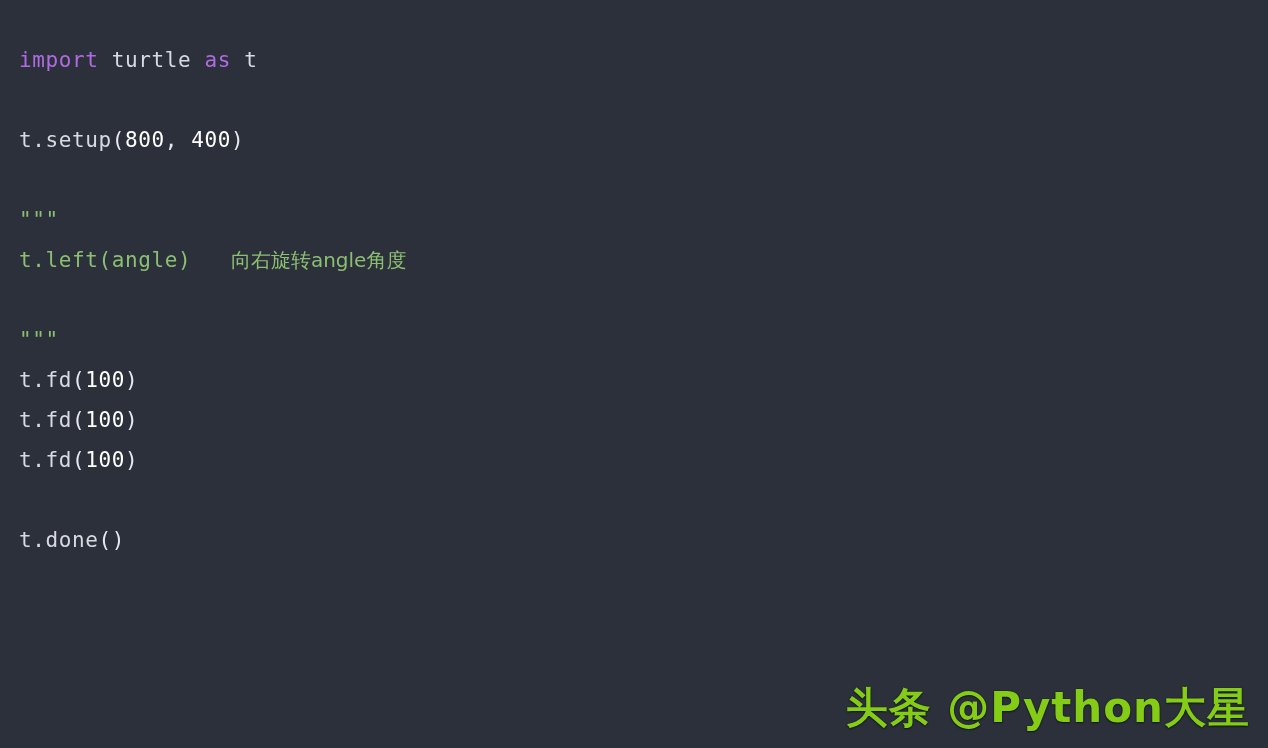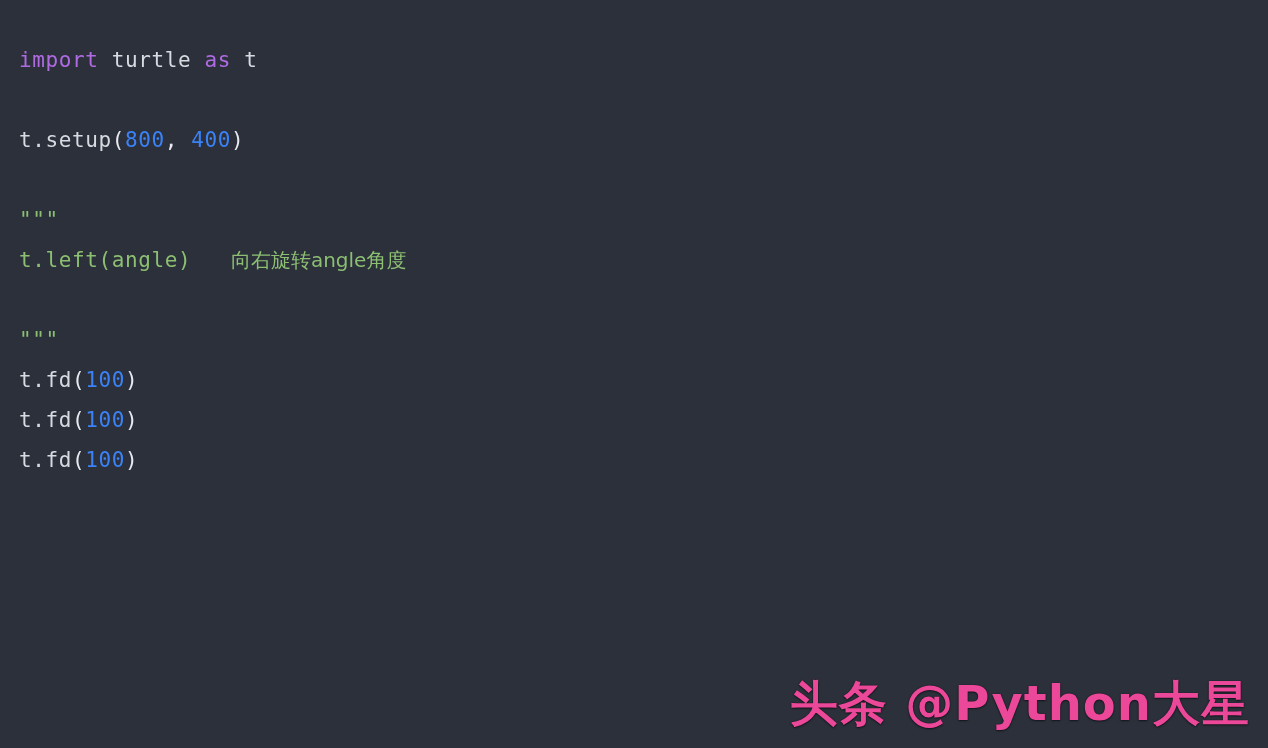--- a/index.html
+++ b/index.html
@@ -33,36 +33,36 @@
     letter-spacing: 0.6px;
     white-space: pre;
     color: #d7dae0;
   }
   .code-line.blank {
     height: 40px;
   }
   .tok-keyword  { color: #b06be3; }
   .tok-plain    { color: #d7dae0; }
   .tok-punct    { color: #e6e9ef; }
-  .tok-number   { color: #3b82f6; text-align: right; }
+  .tok-number   { color: #ffffff; text-align: right; }
   .tok-string   { color: #8cbf72; }
   .cjk {
     font-family: "DejaVu Sans", "Liberation Sans", sans-serif;
     font-size: 20px;
     letter-spacing: 0;
     margin-top: 36px;
   }
   #watermark {
     position: absolute;
     right: 18px;
     bottom: 12px;
     font-family: "DejaVu Sans", "Liberation Sans", sans-serif;
-    font-size: 48px;
+    font-size: 42px;
     font-weight: bold;
-    color: #ec4899;
+    color: #84cc16;
     letter-spacing: 1px;
     text-shadow: 0 1px 2px rgba(0,0,0,0.55), 0 0 1px rgba(0,0,0,0.8);
     white-space: pre;
   }
 </style>
 </head>
 <body>
 
 <div id="screenshot">
 
@@ -72,17 +72,18 @@
       <div class="code-line"><span class="tok-plain">t.setup</span><span class="tok-punct">(</span><span class="tok-number">800</span><span class="tok-punct">, </span><span class="tok-number">400</span><span class="tok-punct">)</span></div>
       <div class="code-line blank">&nbsp;</div>
       <div class="code-line"><span class="tok-string">"""</span></div>
       <div class="code-line"><span class="tok-string">t.left(angle)</span><span class="tok-string">   </span><span class="tok-string cjk">向右旋转angle角度</span></div>
       <div class="code-line blank">&nbsp;</div>
       <div class="code-line"><span class="tok-string">"""</span></div>
       <div class="code-line"><span class="tok-plain">t.fd</span><span class="tok-punct">(</span><span class="tok-number">100</span><span class="tok-punct">)</span></div>
       <div class="code-line"><span class="tok-plain">t.fd</span><span class="tok-punct">(</span><span class="tok-number">100</span><span class="tok-punct">)</span></div>
       <div class="code-line"><span class="tok-plain">t.fd</span><span class="tok-punct">(</span><span class="tok-number">100</span><span class="tok-punct">)</span></div>
       <div class="code-line blank">&nbsp;</div>
+      <div class="code-line"><span class="tok-plain">t.done</span><span class="tok-punct">()</span></div>
     </div>
 
   <div id="watermark">头条 @Python大星</div>
 
 </div>
 
 </body></html>

